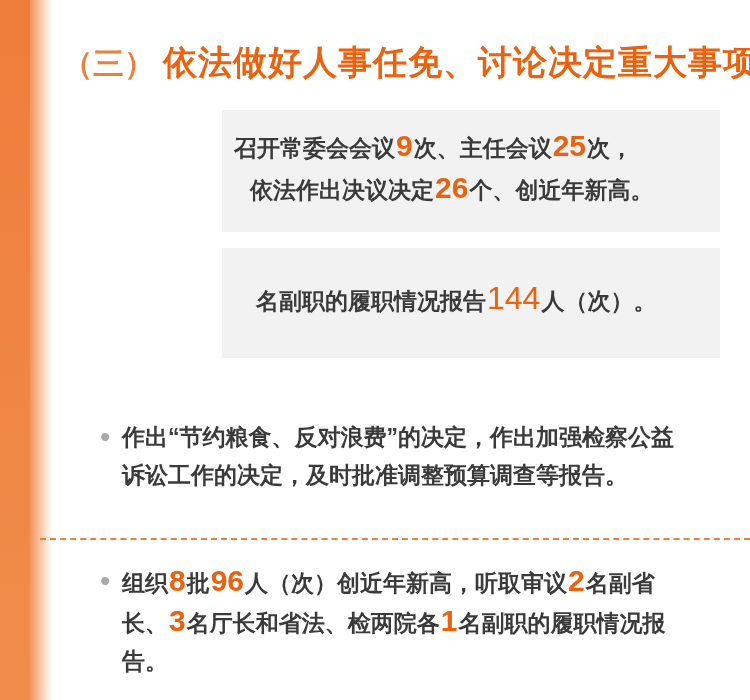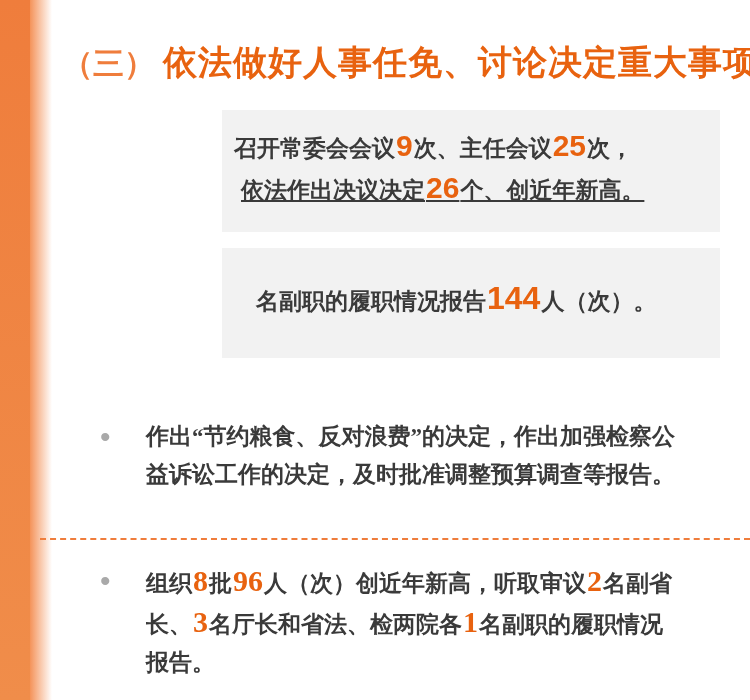--- a/index.html
+++ b/index.html
@@ -83,33 +83,33 @@
   .panel-text {
     position: absolute;
     color: #3a3a3a;
     font-size: 23px;
     line-height: 36px;
     font-weight: bold;
     white-space: nowrap;
     font-family: "Liberation Sans", sans-serif;
   }
   .p1-line1 { left: 234px; top: 128px; }
-  .p1-line2 { left: 241px; top: 170px; text-decoration: underline; }
+  .p1-line2 { left: 250px; top: 170px; }
   .p2-line1 { left: 256px; top: 280px; }
 
   .num {
     color: #e8620f;
     font-size: 30px;
     font-weight: bold;
     padding: 0 1px;
   }
   .num-lg {
     color: #e8620f;
     font-size: 32px;
-    font-weight: bold;
+    font-weight: normal;
     padding: 0 1px;
   }
 
   
   .bullet-block {
     position: absolute;
     left: 100px;
     width: 580px;
     display: flex;
     align-items: flex-start;
@@ -122,22 +122,21 @@
     flex: 0 0 22px;
     margin-top: 4px;
     text-align: left;
   }
   .bullet-text {
     color: #3a3a3a;
     font-size: 23px;
     line-height: 38px;
     font-weight: bold;
     letter-spacing: 0px;
-    font-family: Liberation Serif, serif;
-    margin-left: 24px;
+    font-family: Liberation Sans, sans-serif;
   }
   .bullet-1 { top: 418px; }
   .bullet-2 { top: 562px; }
 
   
   .divider {
     position: absolute;
     left: 40px;
     top: 538px;
     width: 710px;

